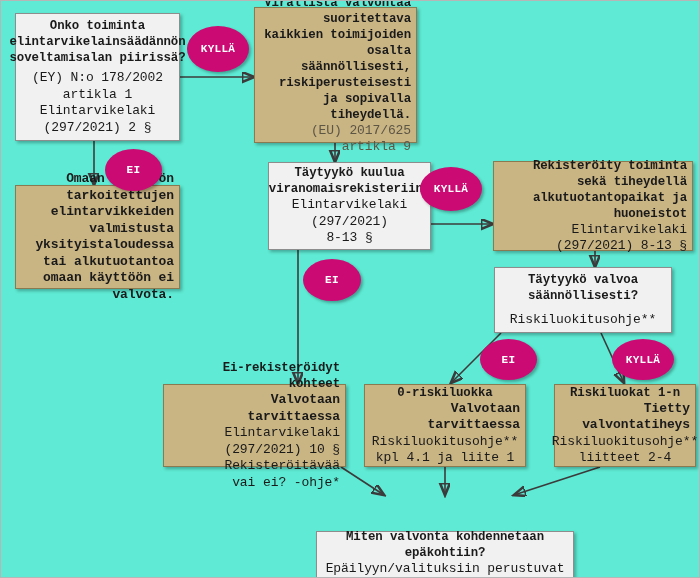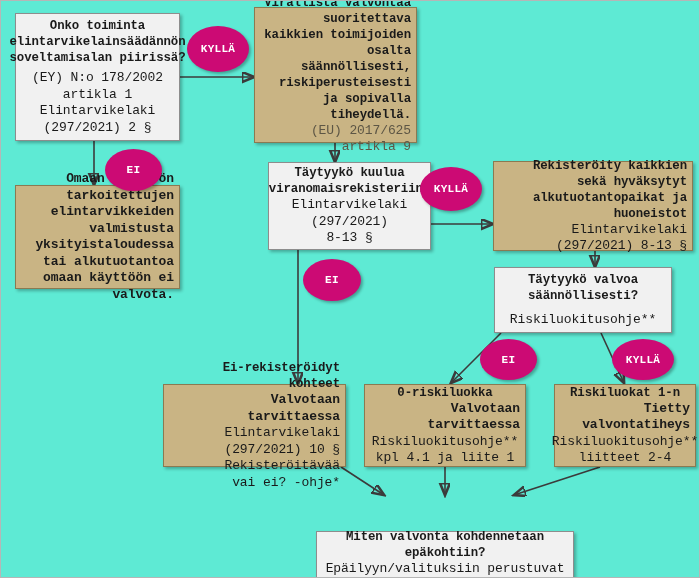--- a/index.html
+++ b/index.html
@@ -135,21 +135,21 @@
   </div>
 
   <div class="node grey" style="left:267px; top:161px; width:163px; height:88px;">
     <div class="ttl">Täytyykö kuulua viranomaisrekisteriin?</div>
     <div class="gap sm"></div>
     <div class="sub">Elintarvikelaki (297/2021)</div>
     <div class="sub">8-13 §</div>
   </div>
 
   <div class="node tan" style="left:492px; top:160px; width:200px; height:90px;">
-    <div class="ttl">Rekisteröity kaikkien sekä hyväksytyt alkutuotantopaikat ja huoneistot</div>
+    <div class="ttl">Rekisteröity toiminta sekä tiheydellä alkutuotantopaikat ja huoneistot</div>
     <div class="gap sm"></div>
     <div class="sub">Elintarvikelaki (297/2021) 8-13 §</div>
   </div>
 
   <div class="node grey" style="left:493px; top:266px; width:178px; height:66px;">
     <div class="ttl">Täytyykö valvoa säännöllisesti?</div>
     <div class="gap sm"></div>
     <div class="sub">Riskiluokitusohje**</div>
   </div>
 

